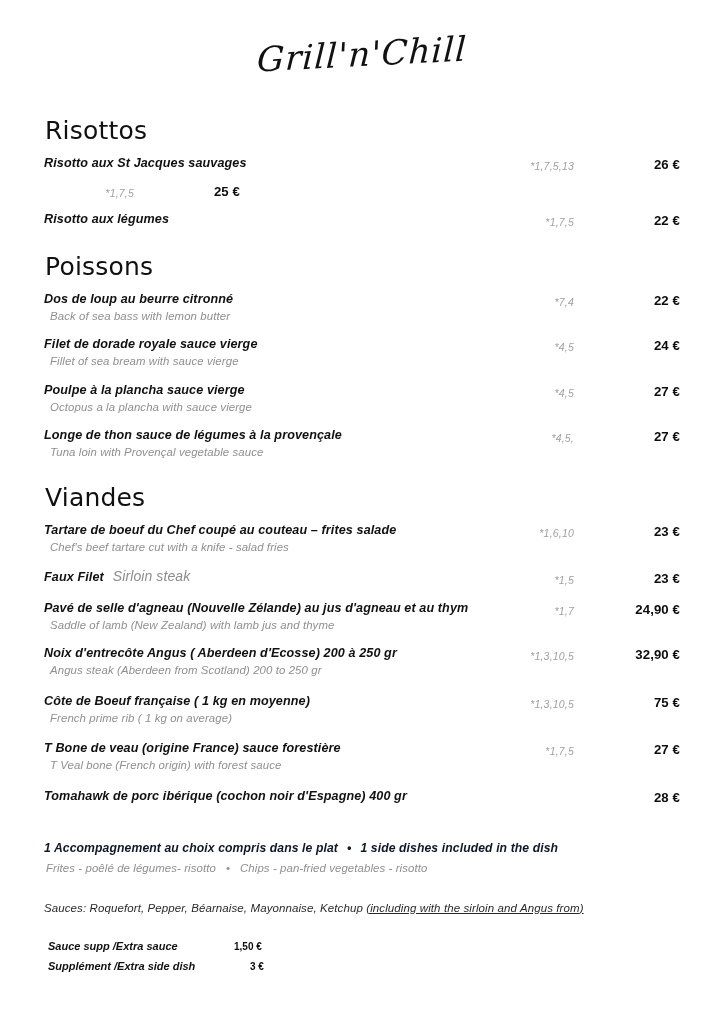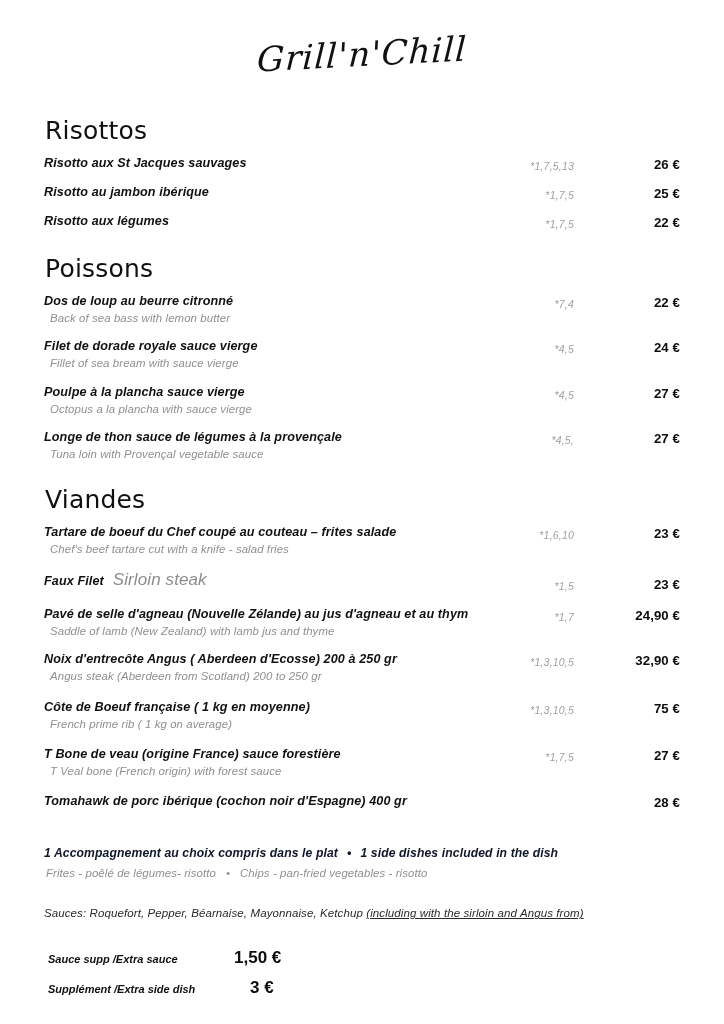--- a/index.html
+++ b/index.html
@@ -83,21 +83,21 @@
     letter-spacing: 0.1px;
     color: #111111;
     white-space: nowrap;
     line-height: 1.35;
   }
   .name .inline-en {
     font-weight: normal;
     color: #8d8d8d;
     font-style: italic;
     padding-left: 9px;
-    font-size: 17px;
+    font-size: 14px;
   }
 
   .codes {
     flex: 0 0 116px;
     text-align: right;
     font-style: italic;
     font-size: 10.5px;
     color: #a0a0a0;
     letter-spacing: 0.2px;
     white-space: nowrap;
@@ -183,21 +183,21 @@
     font-style: italic;
     font-weight: bold;
     font-size: 11px;
     color: #111111;
     white-space: nowrap;
   }
   .extra-row.r1 .extra-label { flex: 0 0 180px; }
   .extra-row.r2 .extra-label { flex: 0 0 180px; }
   .extra-price {
     font-weight: bold;
-    font-size: 17px;
+    font-size: 10px;
     color: #0d0d0d;
     white-space: nowrap;
     padding-left: 6px;
     text-align: right;
   }
   .extra-row.r2 .extra-price { padding-left: 22px; }
 </style>
 </head>
 <body>
 
@@ -213,21 +213,20 @@
     <div class="item-block spaced-1">
       <div class="item">
         <div class="name">Risotto aux St Jacques sauvages</div>
         <div class="codes">*1,7,5,13</div>
         <div class="price">26 €</div>
       </div>
     </div>
 
     <div class="item-block spaced-2">
       <div class="item">
-        <div class="name">Risotto au jambon ibérique</div>
         <div class="codes">*1,7,5</div>
         <div class="price">25 €</div>
       </div>
     </div>
 
     <div class="item-block spaced-2">
       <div class="item">
         <div class="name">Risotto aux légumes</div>
         <div class="codes">*1,7,5</div>
         <div class="price">22 €</div>

